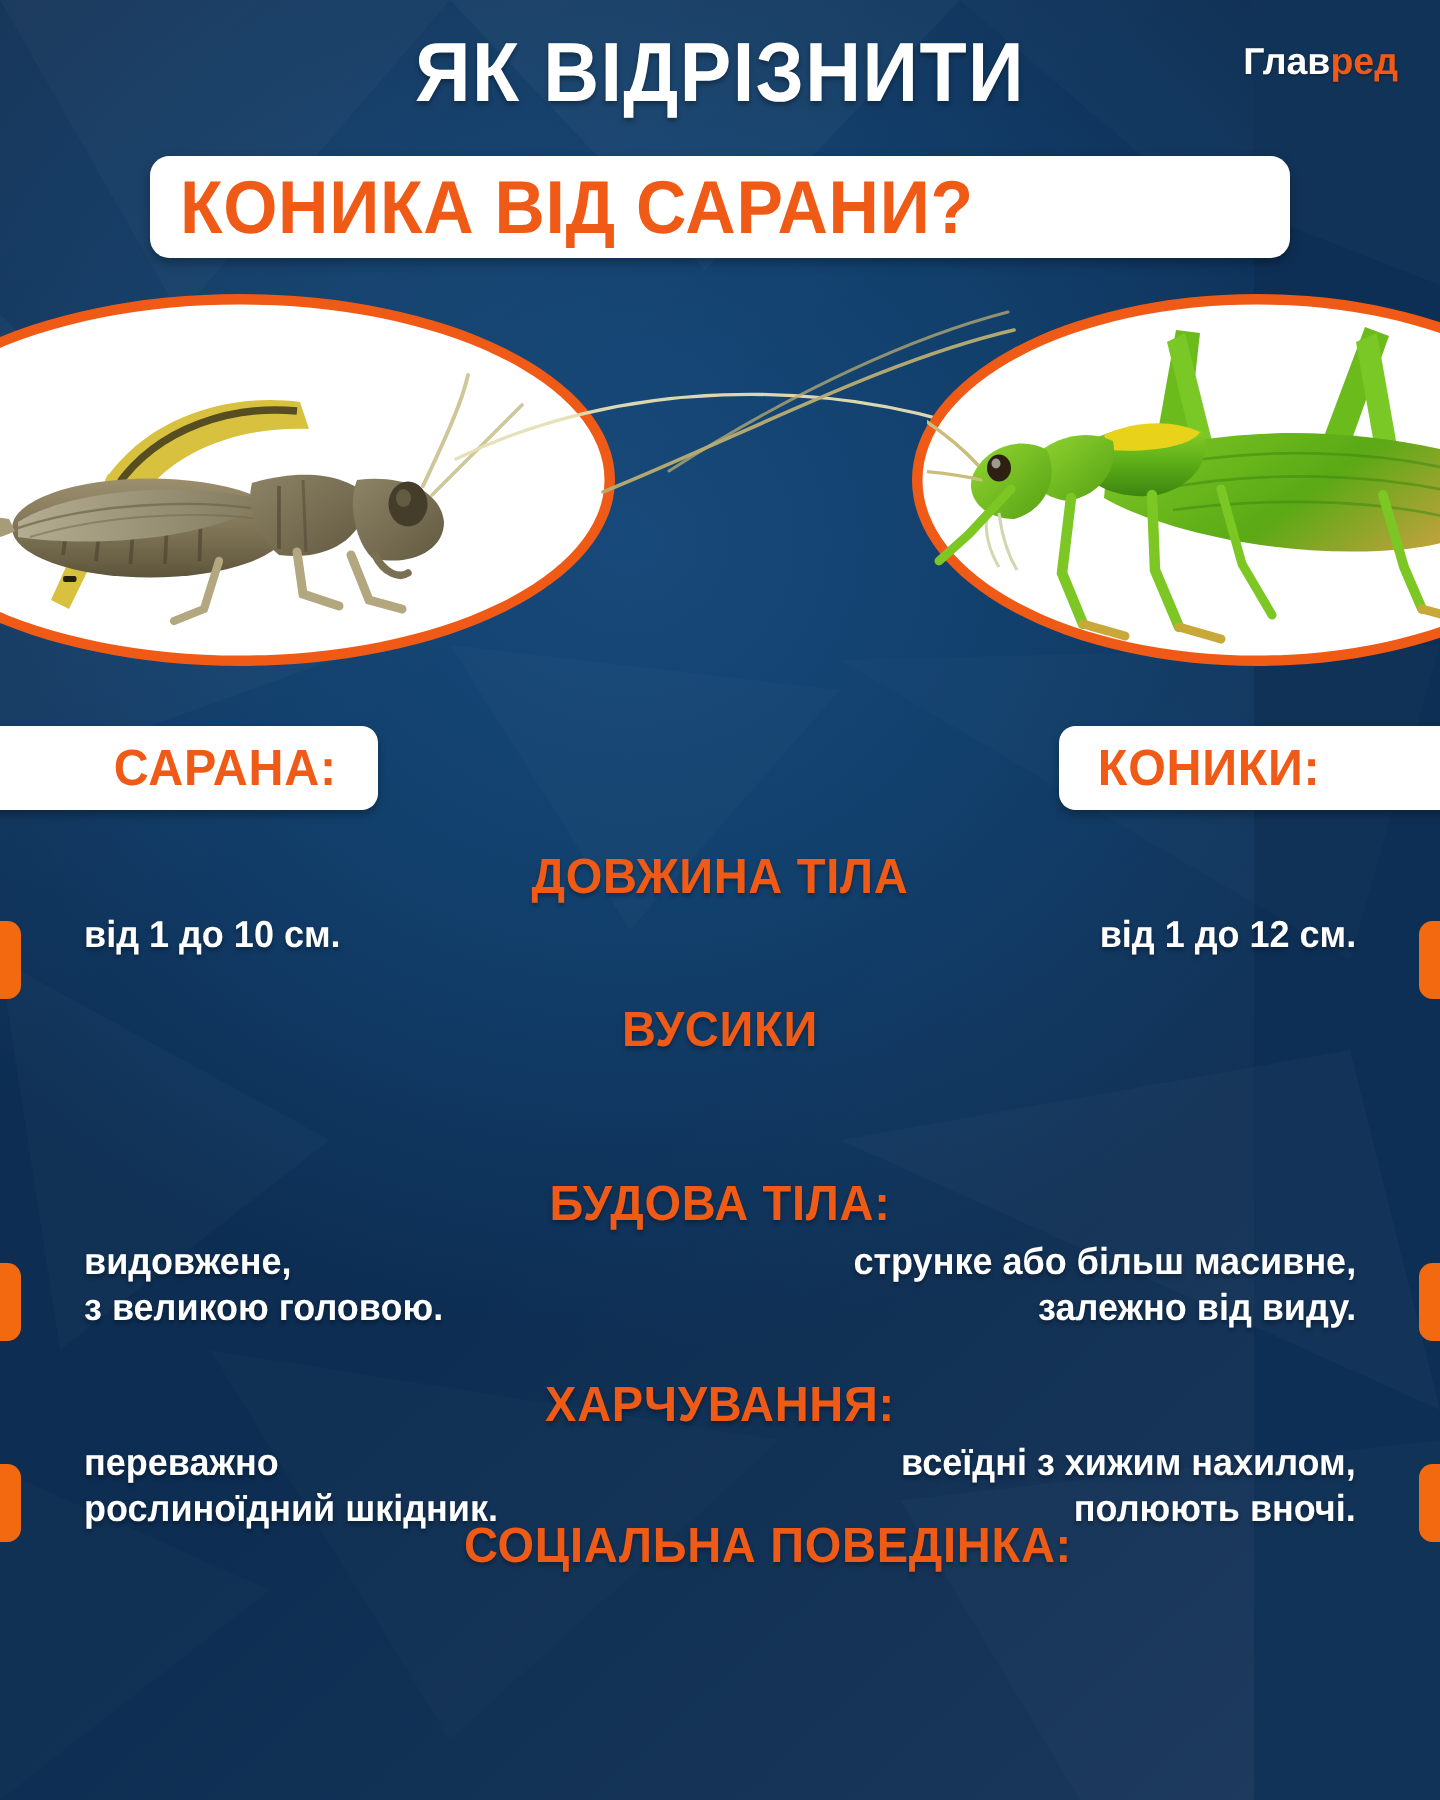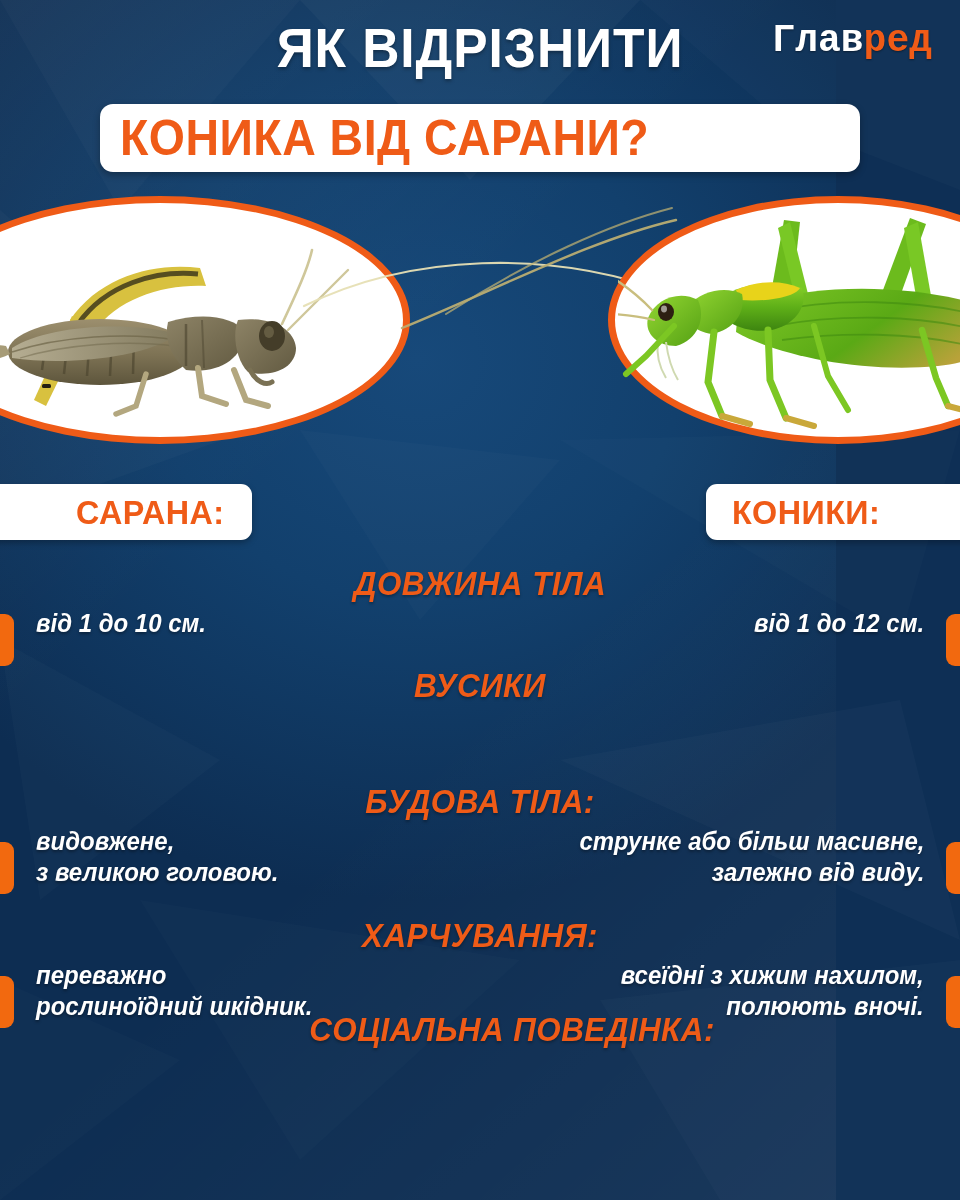--- a/index.html
+++ b/index.html
@@ -54,23 +54,23 @@
     font-weight:bold;
     font-size:50px;
     line-height:52px;
     letter-spacing:0.5px;
     transform:scaleX(0.93);
     white-space:nowrap;
   }
 
   .logo {
     position:absolute; right:28px; top:24px;
-    font-family:Liberation Mono, monospace;
+    font-family:Liberation Sans, sans-serif;
     font-weight:bold;
-    font-size:38px;
+    font-size:25px;
     line-height:34px;
     white-space:nowrap;
     text-shadow:0 1px 2px rgba(0,0,0,0.4);
   }
   .logo .w { color:#ffffff; }
   .logo .o { color:#ef5b17; }
 
   
   .oval-wrap { position:absolute; overflow:hidden; }
 
@@ -99,35 +99,35 @@
     height:56px;
   }
   .pill-left  { left:-120px; top:484px; width:372px; justify-content:flex-end; padding-right:24px; }
   .pill-right { left:706px;  top:484px; width:374px; justify-content:flex-start; padding-left:22px; }
   .pill-text {
     color:#ef5b17; font-weight:bold; font-size:34px; line-height:36px;
     letter-spacing:0.5px; transform:scaleX(0.95); white-space:nowrap;
   }
 
   
-  .row { position:absolute; left:0; width:960px;font-style:italic; }
+  .row { position:absolute; left:0; width:960px; }
 
   .row-head {
     width:960px; text-align:center;
     color:#ef5b17; font-weight:bold;
     font-size:33px; line-height:36px;
     letter-spacing:0.5px;
     transform:scaleX(0.95);
     text-shadow:0 2px 3px rgba(0,0,0,0.30);
   }
 
   .row-body {
     position:relative; width:960px;
     display:flex; justify-content:space-between; align-items:flex-start;
-    padding:0 36px;
+    padding:0 56px;
     margin-top:6px;
   }
   .cell {
     color:#ffffff; font-weight:bold;
     font-size:25px; line-height:31px;
     transform:scaleX(0.96);
     text-shadow:0 2px 3px rgba(0,0,0,0.35);
     white-space:pre-line;
     max-width:460px;
   }

